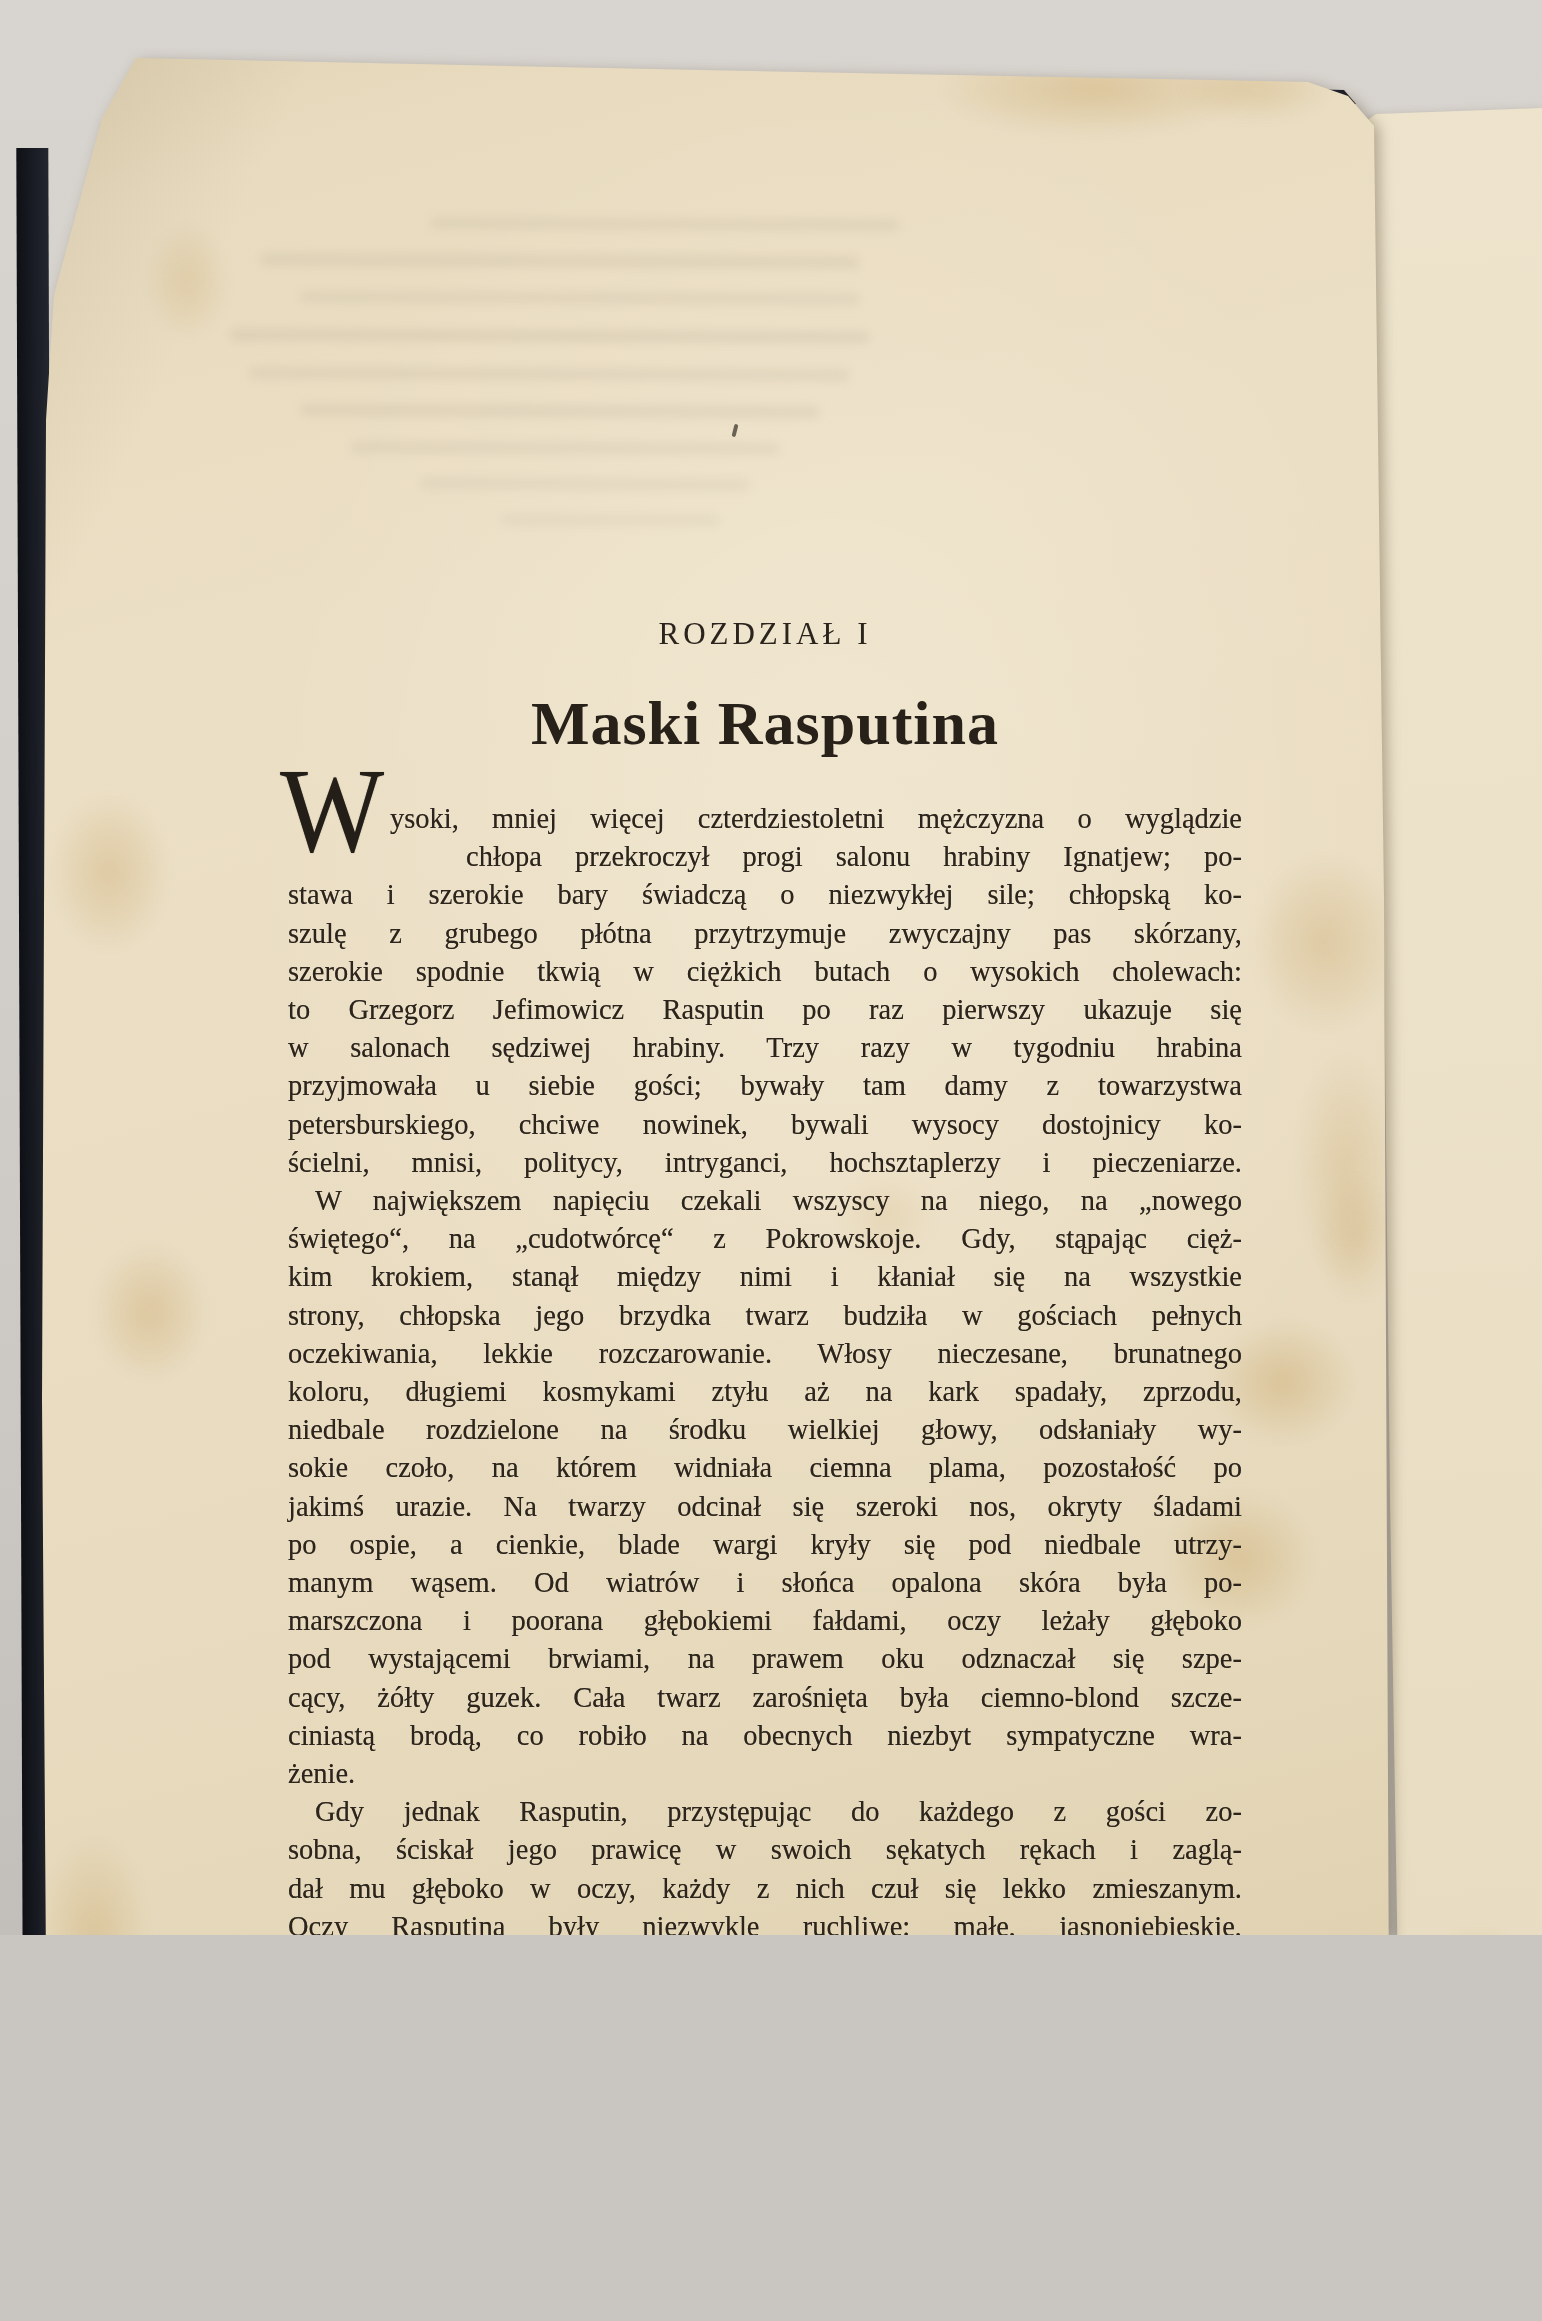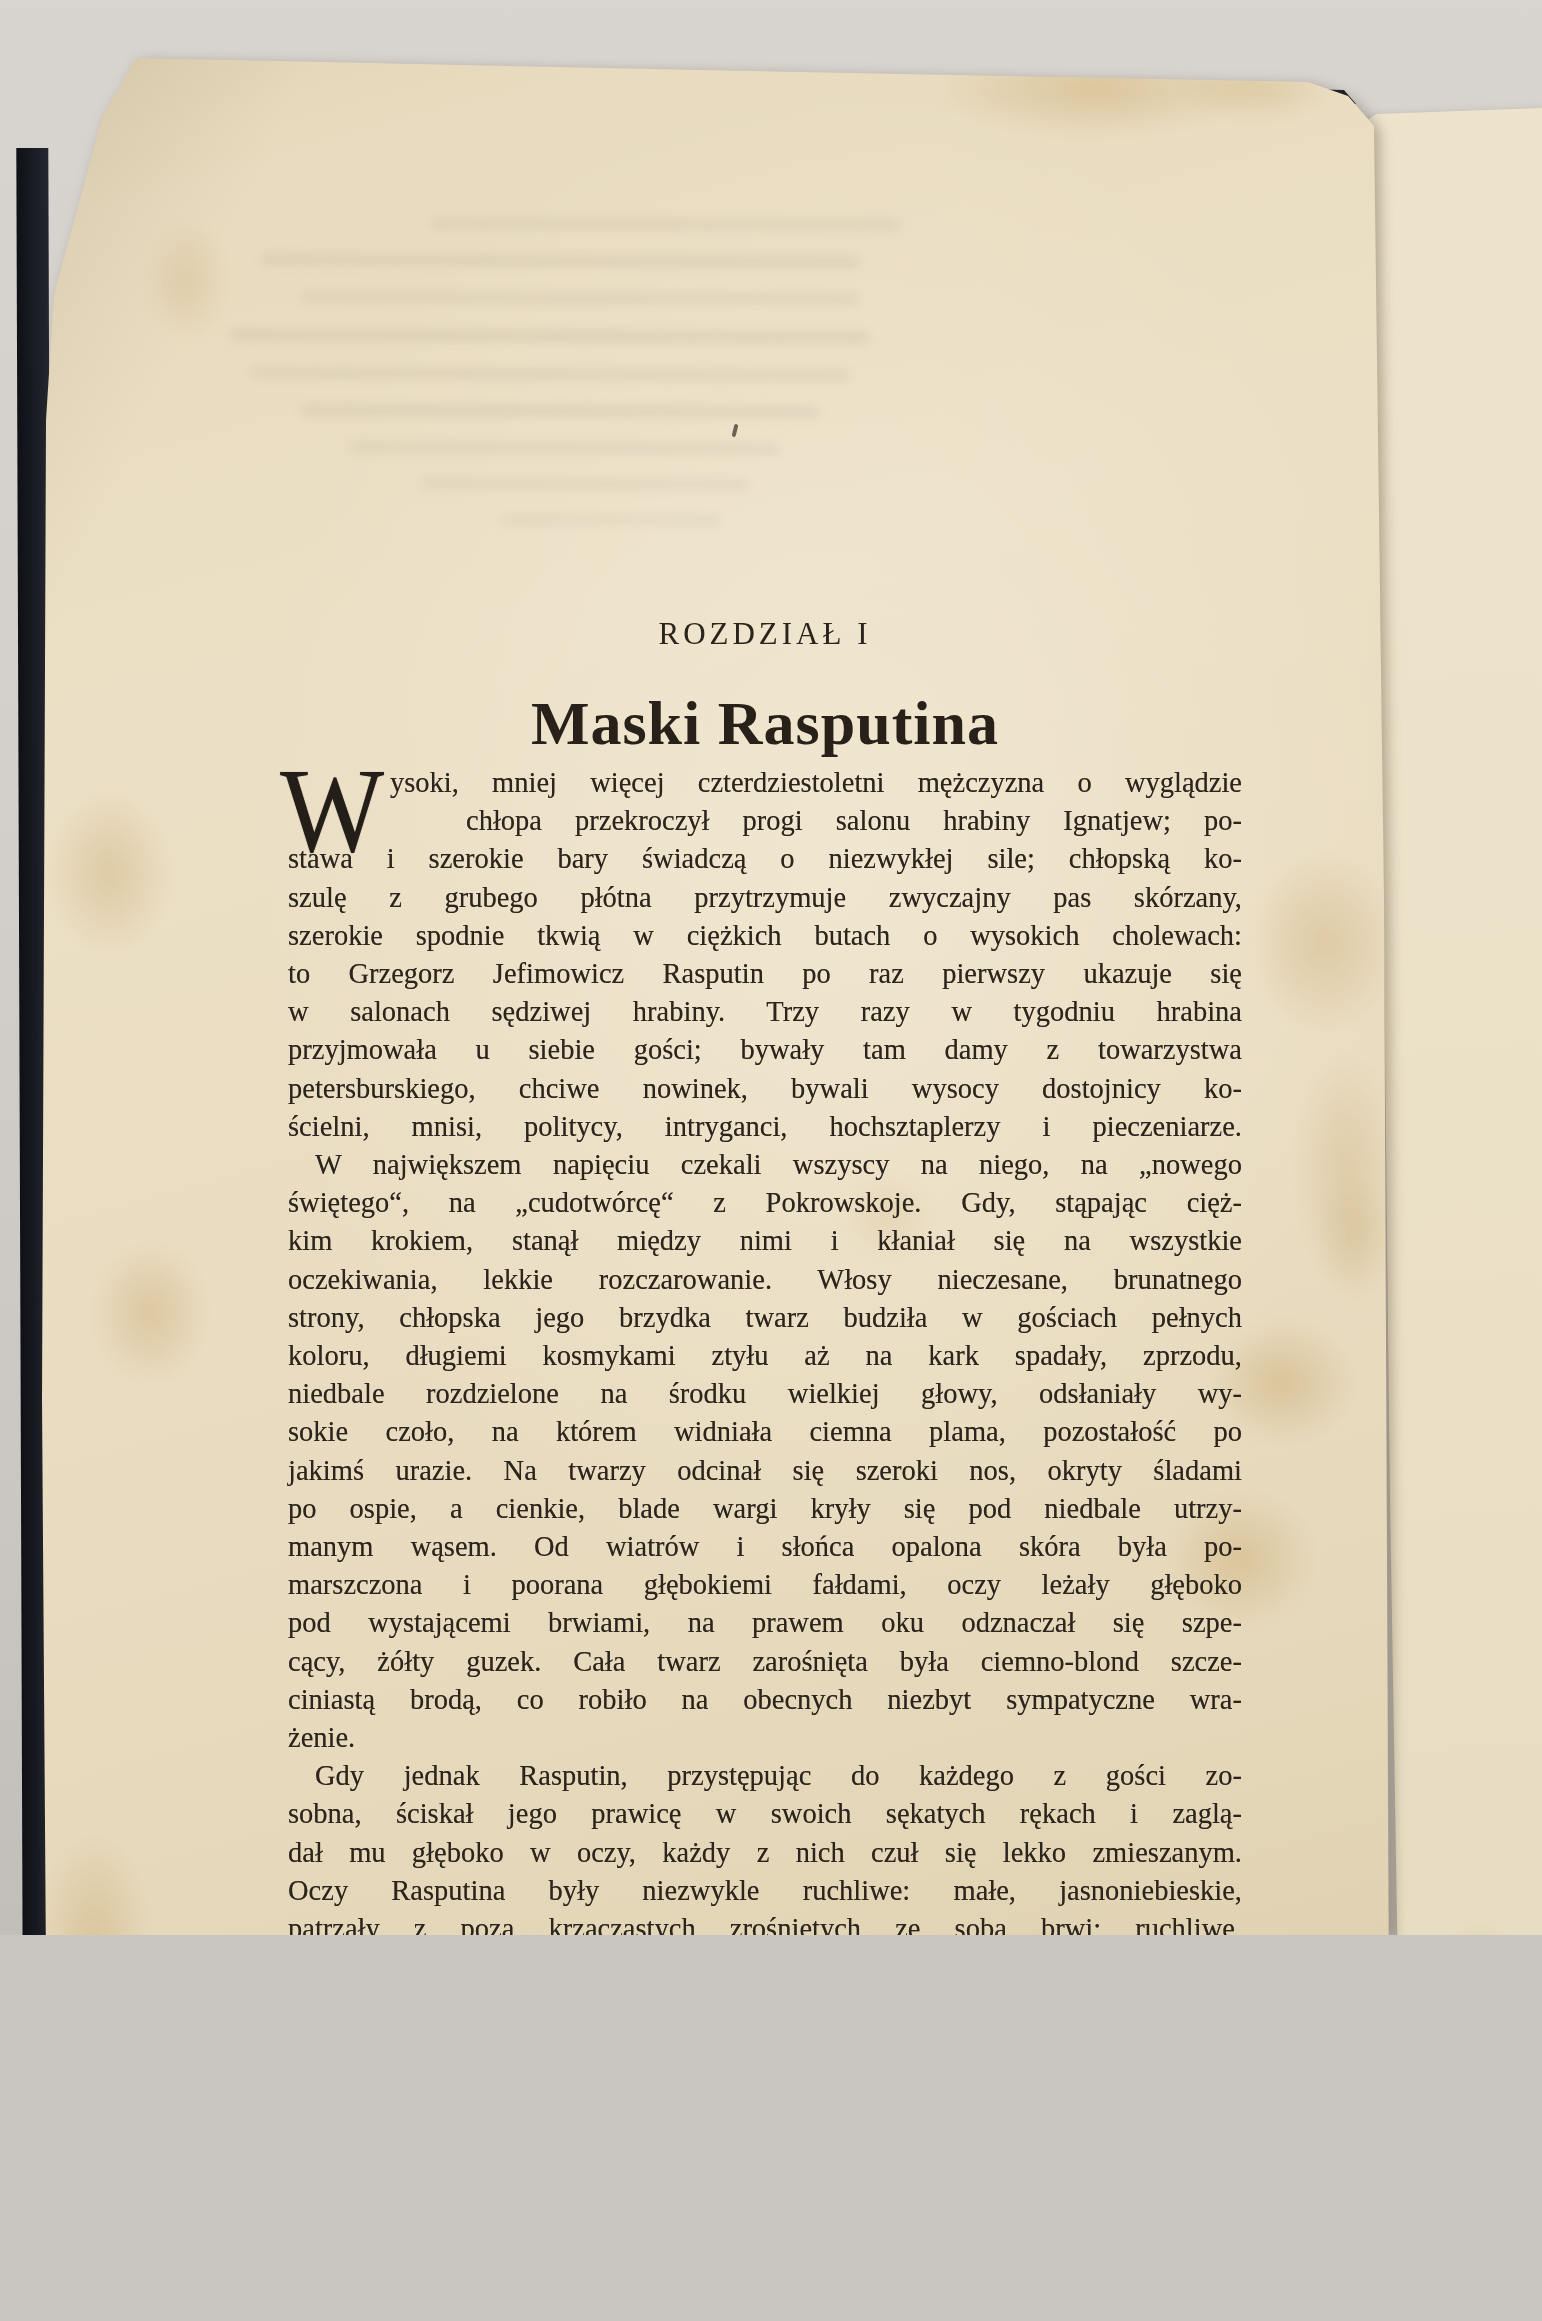--- a/index.html
+++ b/index.html
@@ -66,21 +66,21 @@
     position:absolute;left:288px;top:688px;width:954px;text-align:center;
     font-size:62px;font-weight:700;letter-spacing:1px;color:#28211a;
   }
   .bodytext{
     position:absolute;left:288px;top:764px;width:954px;
     font-size:28.5px;line-height:38.2px;color:#2c251d;word-spacing:2px;
     text-shadow:0 0 .6px rgba(44,33,22,.55);
   }
   .ln{text-align:justify;text-align-last:justify;white-space:normal;}
   .ln.end{text-align-last:left;}
-  .ln.dc1{padding-left:102px;}
+  .ln.dc1{padding-left:102px;margin-top:36px;}
   .ln.dc2{padding-left:178px;}
   .ln.ind{padding-left:27px;}
   .dropcap{
     position:absolute;left:-8px;top:-13px;font-size:120px;line-height:1;
     color:#241e18;transform:scaleX(.92);transform-origin:left top;
     text-shadow:0 0 1px rgba(36,30,24,.6);
   }
 </style>
 </head>
 <body>
@@ -146,22 +146,22 @@
         <div class="ln">szerokie spodnie tkwią w ciężkich butach o wysokich cholewach:</div>
         <div class="ln">to Grzegorz Jefimowicz Rasputin po raz pierwszy ukazuje się</div>
         <div class="ln">w salonach sędziwej hrabiny. Trzy razy w tygodniu hrabina</div>
         <div class="ln">przyjmowała u siebie gości; bywały tam damy z towarzystwa</div>
         <div class="ln">petersburskiego, chciwe nowinek, bywali wysocy dostojnicy ko-</div>
         <div class="ln">ścielni, mnisi, politycy, intryganci, hochsztaplerzy i pieczeniarze.</div>
 
         <div class="ln ind">W największem napięciu czekali wszyscy na niego, na „nowego</div>
         <div class="ln">świętego“, na „cudotwórcę“ z Pokrowskoje. Gdy, stąpając cięż-</div>
         <div class="ln">kim krokiem, stanął między nimi i kłaniał się na wszystkie</div>
+        <div class="ln">strony, chłopska jego brzydka twarz budziła w gościach pełnych</div>
         <div class="ln">oczekiwania, lekkie rozczarowanie. Włosy nieczesane, brunatnego</div>
-        <div class="ln">strony, chłopska jego brzydka twarz budziła w gościach pełnych</div>
         <div class="ln">koloru, długiemi kosmykami ztyłu aż na kark spadały, zprzodu,</div>
         <div class="ln">niedbale rozdzielone na środku wielkiej głowy, odsłaniały wy-</div>
         <div class="ln">sokie czoło, na którem widniała ciemna plama, pozostałość po</div>
         <div class="ln">jakimś urazie. Na twarzy odcinał się szeroki nos, okryty śladami</div>
         <div class="ln">po ospie, a cienkie, blade wargi kryły się pod niedbale utrzy-</div>
         <div class="ln">manym wąsem. Od wiatrów i słońca opalona skóra była po-</div>
         <div class="ln">marszczona i poorana głębokiemi fałdami, oczy leżały głęboko</div>
         <div class="ln">pod wystającemi brwiami, na prawem oku odznaczał się szpe-</div>
         <div class="ln">cący, żółty guzek. Cała twarz zarośnięta była ciemno-blond szcze-</div>
         <div class="ln">ciniastą brodą, co robiło na obecnych niezbyt sympatyczne wra-</div>

